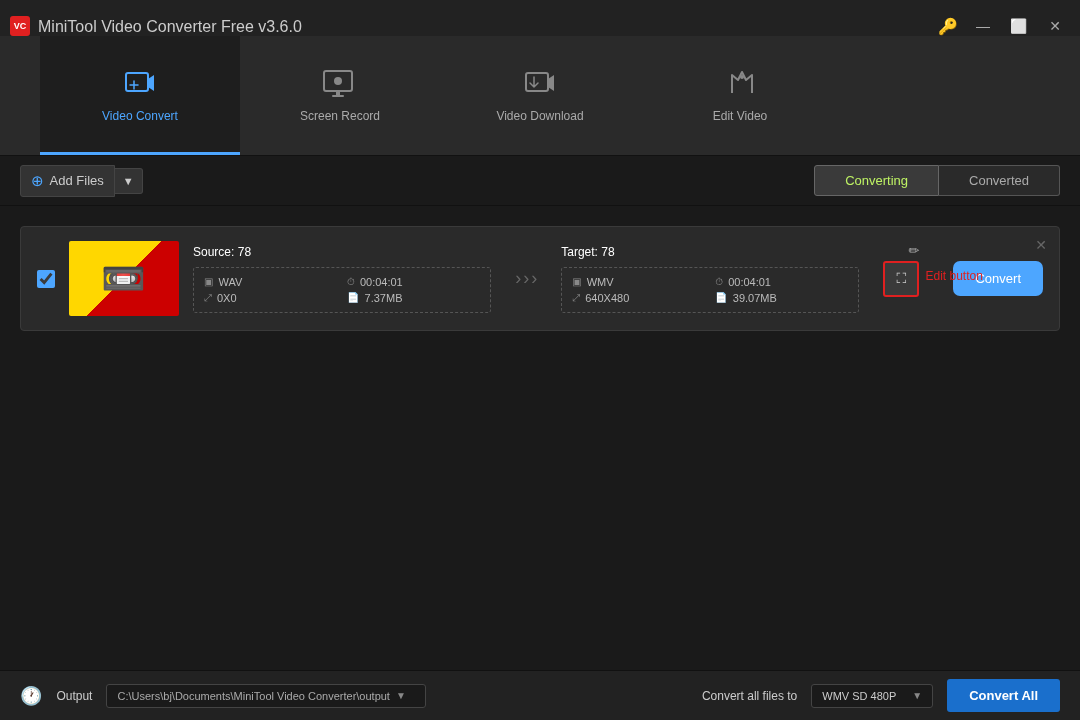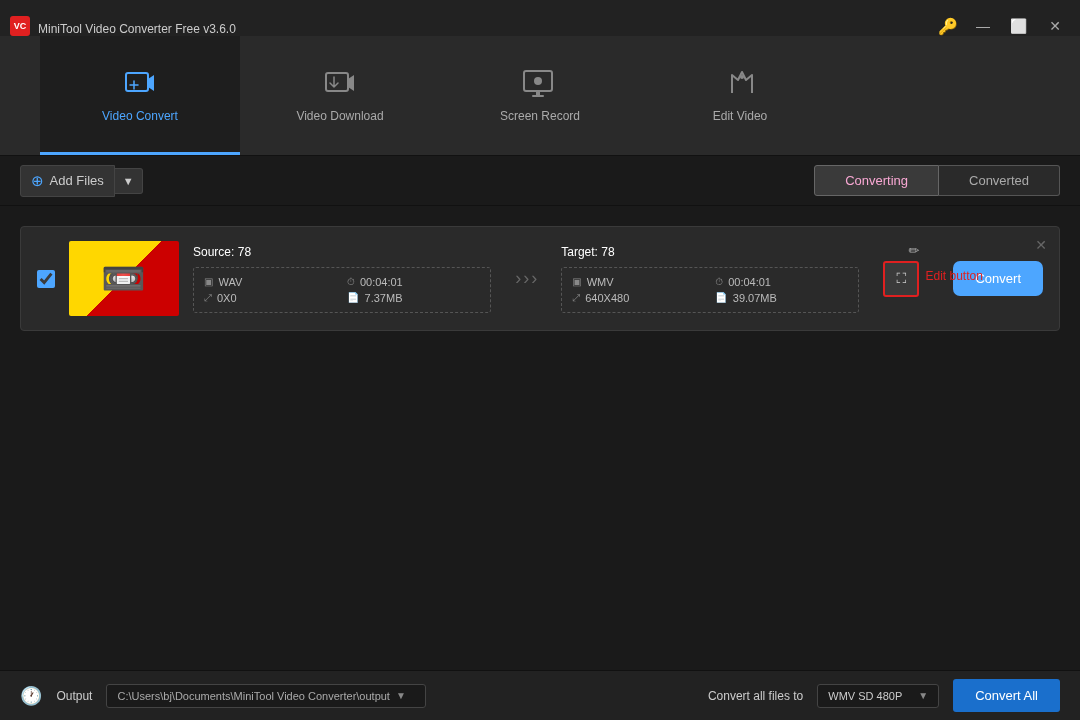--- a/index.html
+++ b/index.html
@@ -25,21 +25,21 @@
     #titlebar .logo {
       width: 20px; height: 20px;
       background: #e02020;
       border-radius: 3px;
       display: flex; align-items: center; justify-content: center;
       font-size: 9px; font-weight: bold; color: #fff;
       margin-right: 8px;
       flex-shrink: 0;
     }
     #titlebar .title-text {
-      font-size: 12px;
+      font-size: 16px;
       color: #ccc;
       flex: 1;
     }
     #titlebar .window-controls {
       display: flex; gap: 6px;
     }
     #titlebar .win-btn {
       width: 30px; height: 20px;
       display: flex; align-items: center; justify-content: center;
       cursor: pointer; color: #aaa; font-size: 14px;
@@ -127,21 +127,21 @@
     .tab-btn {
       padding: 7px 30px;
       border: 1px solid #555;
       background: #2a2a2a;
       color: #aaa;
       font-size: 13px;
       cursor: pointer;
     }
     .tab-btn.active {
       background: #3a3a3a;
-      color: #f9a8d4;
+      color: #bef264;
       border-color: #666;
     }
     .tab-btn:first-child { border-radius: 3px 0 0 3px; }
     .tab-btn:last-child { border-radius: 0 3px 3px 0; border-left: none; }
 
     
     #main {
       height: calc(720px - 36px - 120px - 50px - 50px);
       background: #1a1a1a;
       padding: 20px;
@@ -314,21 +314,21 @@
     }
     .format-arrow { color: #888; font-size: 10px; }
     .convert-all-btn {
       background: #1a6fcc;
       color: #fff;
       border: none;
       border-radius: 3px;
       padding: 9px 22px;
       font-size: 13px;
       cursor: pointer;
-      font-weight: 400;
+      font-weight: 700;
     }
   </style>
 </head>
 <body>
 
 <div id="titlebar">
   <div class="logo">VC</div>
   <span class="title-text">MiniTool Video Converter Free v3.6.0</span>
   <span class="key-icon">🔑</span>
   <div class="window-controls">
@@ -345,39 +345,39 @@
     <svg viewBox="0 0 36 36" fill="none" xmlns="http://www.w3.org/2000/svg">
       <rect x="4" y="8" width="22" height="18" rx="2" stroke="#4da6ff" stroke-width="2" fill="none"></rect>
       <path d="M26 14l6-4v16l-6-4V14z" fill="#4da6ff"></path>
       <path d="M8 20h8M12 16v8" stroke="#4da6ff" stroke-width="1.5" stroke-linecap="round"></path>
     </svg>
     <span>Video Convert</span>
   </div>
 
   <div class="nav-item">
     <svg viewBox="0 0 36 36" fill="none" xmlns="http://www.w3.org/2000/svg">
-      <rect x="4" y="8" width="22" height="18" rx="2" stroke="#888" stroke-width="2" fill="none"></rect>
-      <path d="M26 14l6-4v16l-6-4V14z" fill="#888"></path>
-      <path d="M12 12v10M8 18l4 4 4-4" stroke="#888" stroke-width="1.5" stroke-linecap="round" stroke-linejoin="round"></path>
-    </svg>
-    <span>Video Download</span>
-  </div>
-
-  <div class="nav-item">
-    <svg viewBox="0 0 36 36" fill="none" xmlns="http://www.w3.org/2000/svg">
       <rect x="2" y="6" width="28" height="20" rx="2" stroke="#888" stroke-width="2" fill="none"></rect>
       <rect x="14" y="26" width="4" height="4" fill="#888"></rect>
       <rect x="10" y="30" width="12" height="2" rx="1" fill="#888"></rect>
       <circle cx="16" cy="16" r="4" fill="#888"></circle>
     </svg>
     <span>Screen Record</span>
   </div>
 
   <div class="nav-item">
     <svg viewBox="0 0 36 36" fill="none" xmlns="http://www.w3.org/2000/svg">
+      <rect x="4" y="8" width="22" height="18" rx="2" stroke="#888" stroke-width="2" fill="none"></rect>
+      <path d="M26 14l6-4v16l-6-4V14z" fill="#888"></path>
+      <path d="M12 12v10M8 18l4 4 4-4" stroke="#888" stroke-width="1.5" stroke-linecap="round" stroke-linejoin="round"></path>
+    </svg>
+    <span>Video Download</span>
+  </div>
+
+  <div class="nav-item">
+    <svg viewBox="0 0 36 36" fill="none" xmlns="http://www.w3.org/2000/svg">
       <path d="M10 28V10l6 5 4-8 4 8 6-5v18" stroke="#888" stroke-width="2" stroke-linejoin="round" fill="none"></path>
       <circle cx="20" cy="12" r="2" fill="#888"></circle>
     </svg>
     <span>Edit Video</span>
   </div>
 </div>
 
 <div id="toolbar">
   <div class="add-files-btn">
     <div class="add-files-main">

